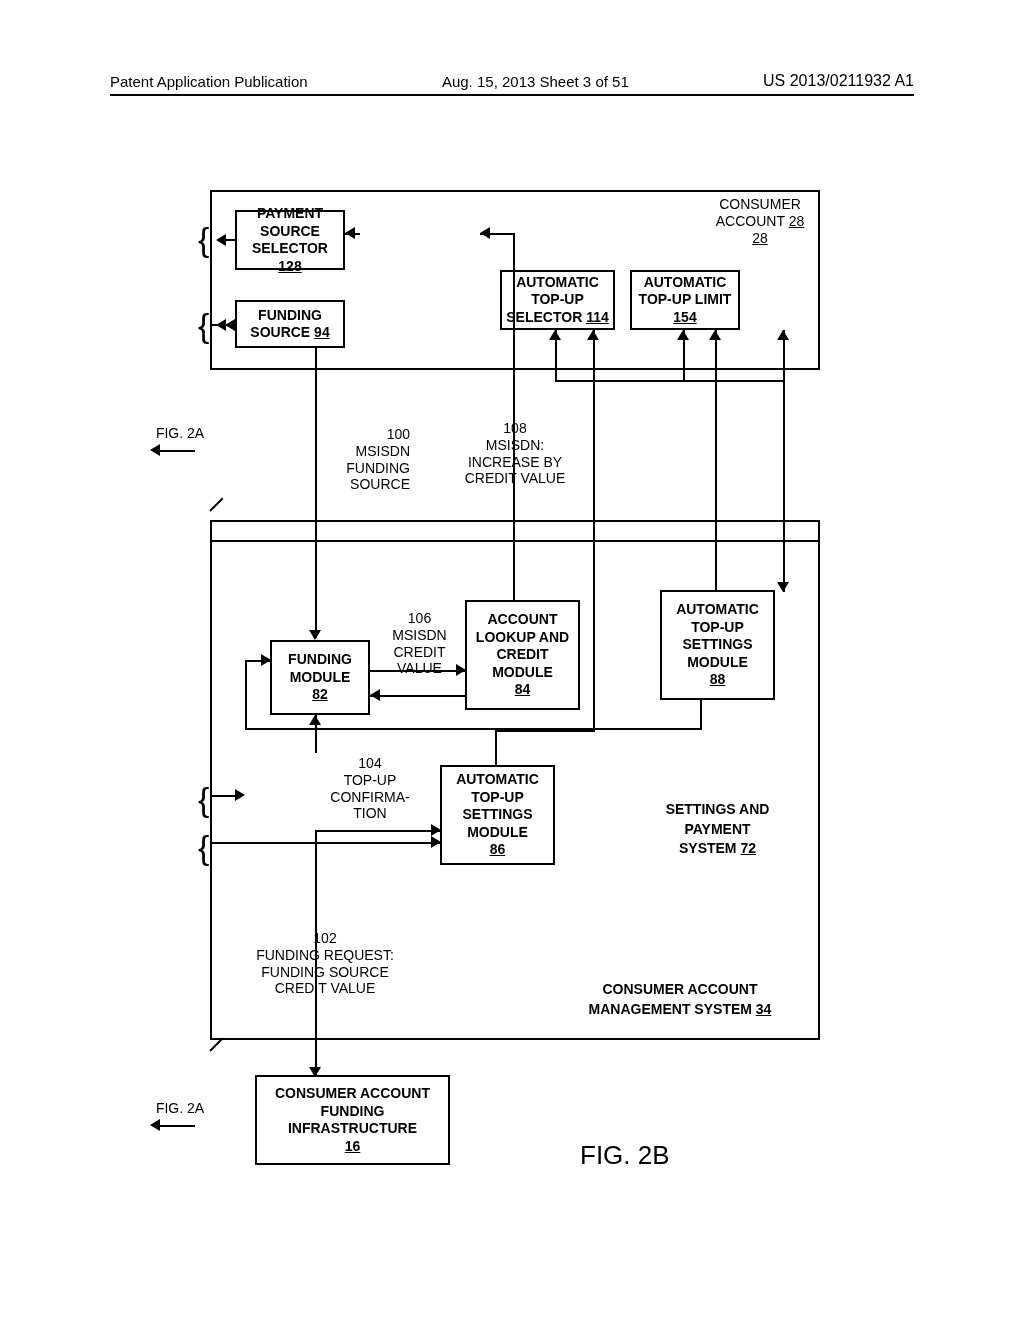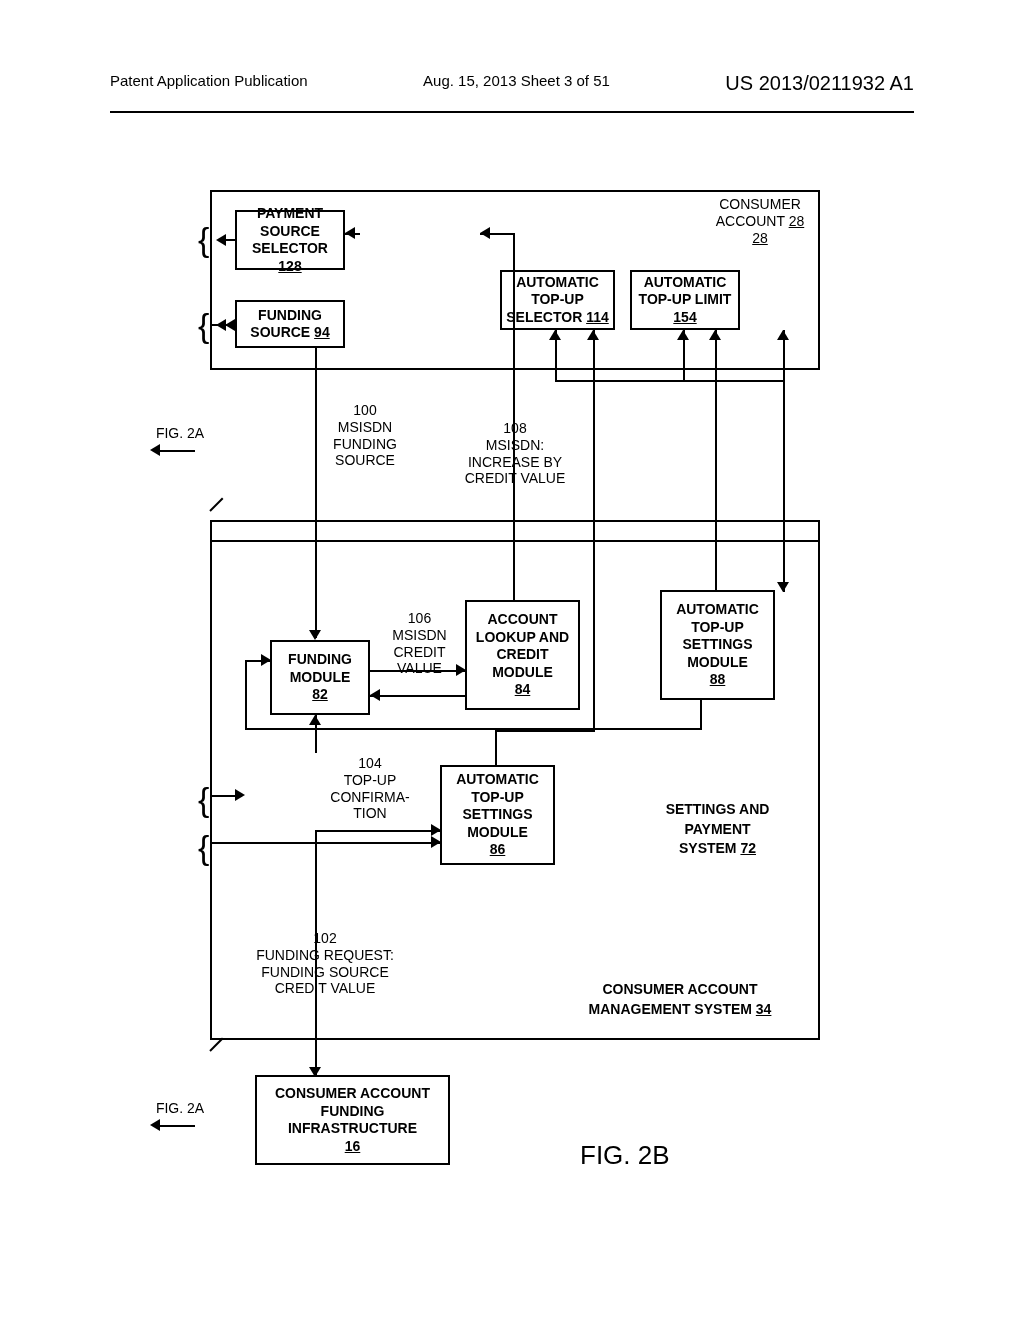--- a/index.html
+++ b/index.html
@@ -15,26 +15,26 @@
     inset: 0;
   }
   .hdr {
     position: absolute;
     top: 72px;
     left: 110px;
     right: 110px;
     border-bottom: 2px solid #000;
     display: flex;
     justify-content: space-between;
-    align-items: flex-start;
-    padding-bottom: 16px;
+    align-items: center;
+    padding-bottom: 4px;
     font-size: 15px;
   }
   .hdr span { white-space: nowrap; }
-  .hdr .pubno { font-size: 20px; }
+  .hdr .pubno { font-size: 16px; }
   .fig-area {
     position: absolute;
     top: 170px;
     left: 150px;
     width: 700px;
     height: 1000px;
   }
   .box {
     position: absolute;
     border: 2px solid #000;
@@ -192,21 +192,21 @@
     <div class="bottom-lbl" style="left:480px; top:630px; width:175px;">
       <span>SETTINGS AND</span><br>
       <span>PAYMENT</span><br>
       <span>SYSTEM</span> <span class="ref">72</span>
     </div>
     <div class="bottom-lbl" style="left:405px; top:810px; width:250px;">
       <span>CONSUMER ACCOUNT</span><br>
       <span>MANAGEMENT SYSTEM</span> <span class="ref">34</span>
     </div>
 
-    <div class="lbl" style="left:170px; top:232px; width:90px;">
+    <div class="lbl" style="left:170px; top:256px; width:90px;text-align:right;">
       <span>100</span><br>
       <span>MSISDN</span><br>
       <span>FUNDING</span><br>
       <span>SOURCE</span>
     </div>
 
     <div class="lbl" style="left:305px; top:250px; width:120px;">
       <span>108</span><br>
       <span>MSISDN:</span><br>
       <span>INCREASE BY</span><br>

